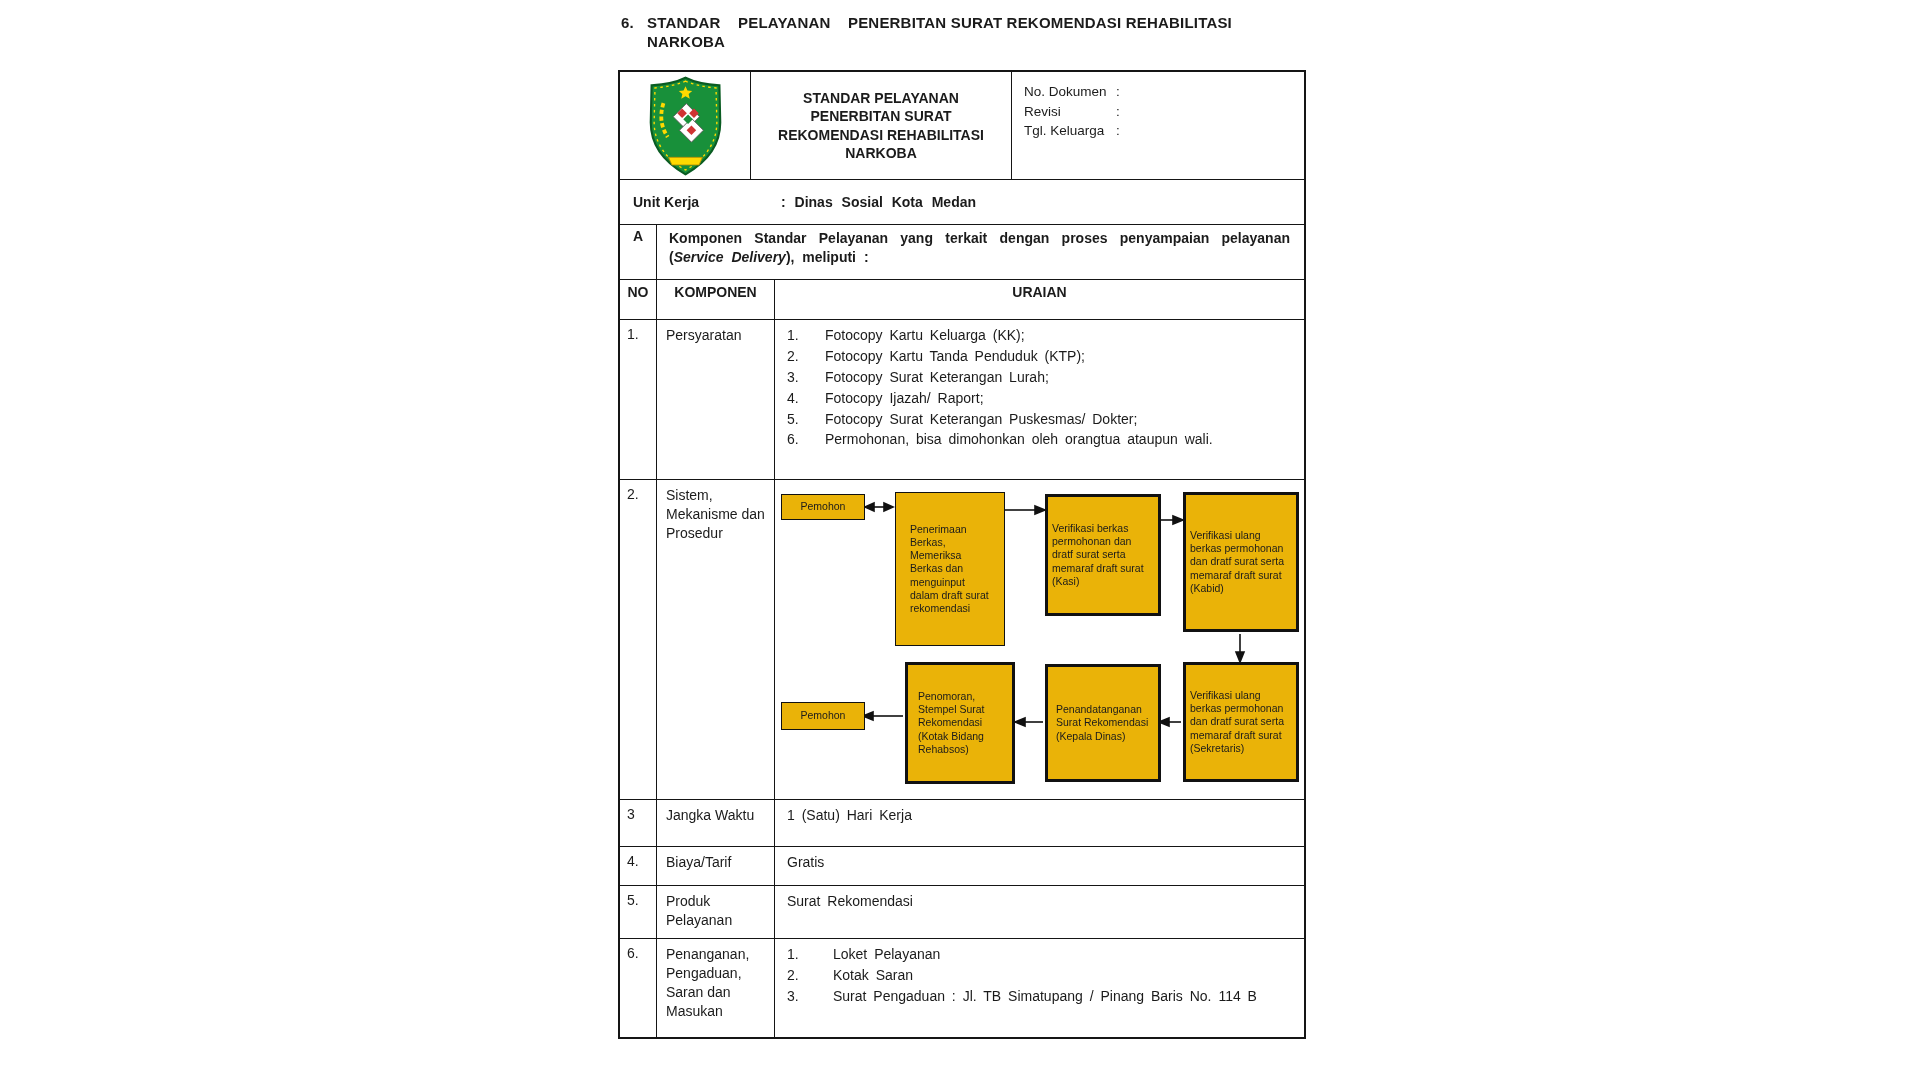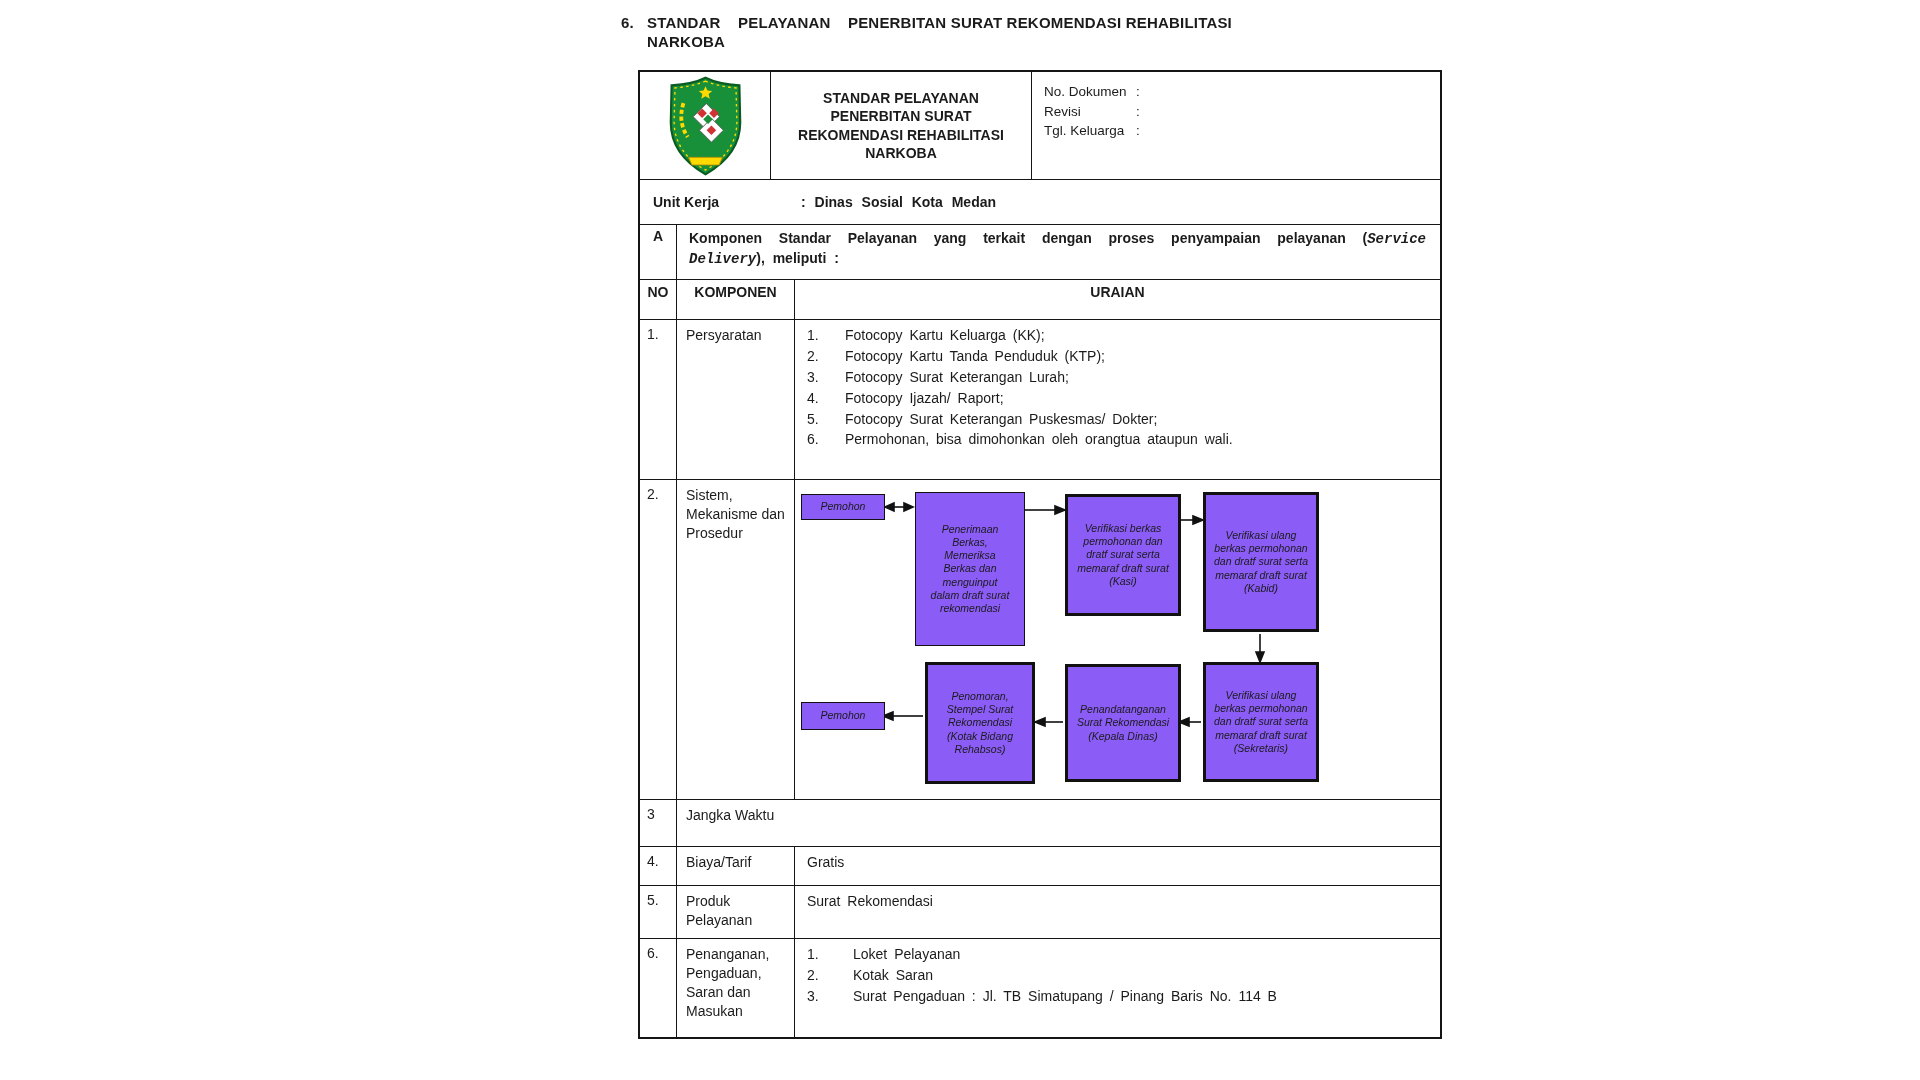--- a/index.html
+++ b/index.html
@@ -7,21 +7,21 @@
               font-family:"Liberation Sans", sans-serif; color:#1b1b1b; }
   .canvas { position:relative; width:1920px; height:1080px; background:#fff; }
 
   
   .heading { position:absolute; left:621px; top:14px; display:flex; font-weight:bold;
              font-size:15px; line-height:1.25; letter-spacing:.2px; }
   .h-num  { width:26px; }
   .h-text { width:648px; white-space:pre-wrap; }
 
   
-  .tbl { position:absolute; left:638px; top:70px; width:804px; border:2px solid #151515; }
+  .tbl { position:absolute; left:618px; top:70px; width:688px; border:2px solid #151515; }
   .trow { display:flex; border-bottom:1.5px solid #151515; }
   .trow:last-child { border-bottom:none; }
   .cell { border-right:1.5px solid #151515; }
   .cell:last-child { border-right:none; }
 
   
   .row-head { height:108px; }
   .c-logo  { width:131px; display:flex; align-items:center; justify-content:center; }
   .c-title { width:261px; display:flex; align-items:center; justify-content:center;
              text-align:center; font-weight:bold; font-size:14px; line-height:1.3;
@@ -35,21 +35,21 @@
   .c-unit { flex:1; display:flex; align-items:center; padding-left:13px;
             font-weight:bold; font-size:14px; }
   .uk-label { width:148px; }
   .uk-value { word-spacing:5px; }
 
   
   .row-a { height:55px; }
   .c-acode { width:37px; font-weight:bold; font-size:14px; text-align:center; padding-top:3px; }
   .c-atext { flex:1; padding:4px 14px 0 12px; font-weight:bold; font-size:14px;
              line-height:1.35; word-spacing:4px; text-align:justify; }
-  .c-atext em { font-style:italic;font-family:Liberation Mono, monospace; }
+  .c-atext em { font-style:italic; }
 
   
   .row-ch { height:40px; }
   .ch { font-weight:bold; font-size:14px; text-align:center; padding-top:4px; }
   .col-no { width:37px; }
   .col-komp { width:118px; }
   .col-ur { flex:1; }
 
   
   .bno { width:37px; font-size:14px; padding:6px 0 0 7px; }
@@ -62,22 +62,22 @@
   .row-r5 { height:53px; }
   .row-r6 { height:98px; }
   .li { display:flex; margin-bottom:2px; }
   .li-num { width:38px; flex:none; }
   .li6 .li-num { width:46px; }
   .li-text { word-spacing:3px; }
 
   
   .c-flow { flex:1; position:relative; }
   .fbox { position:absolute; display:flex; align-items:center; justify-content:center;
-          text-align:center; font-size:10.5px; line-height:1.25; background:#8b5cf6;
-          border:1.2px solid #111; overflow-wrap:break-word;font-style:italic; }
+          text-align:left; font-size:10.5px; line-height:1.25; background:#eab308;
+          border:1.2px solid #111; overflow-wrap:break-word; }
   .fbox.thick { border-width:3px; }
   .f-arrows { position:absolute; left:0; top:0; }
 </style>
 </head>
 <body>
 
 <div class="canvas">
 
   <div class="heading">
     <span class="h-num">6.</span>
@@ -206,20 +206,21 @@
         <div class="fbox thick" style="left:408px; top:182px; width:116px; height:120px; padding:0 4px;">Verifikasi ulang berkas permohonan dan dratf surat serta memaraf draft surat (Sekretaris)</div>
         <div class="fbox thick" style="left:270px; top:184px; width:116px; height:118px; padding:16px 8px;">Penandatanganan Surat Rekomendasi (Kepala Dinas)</div>
         <div class="fbox thick" style="left:130px; top:182px; width:110px; height:122px; padding:0 10px;">Penomoran, Stempel Surat Rekomendasi (Kotak Bidang Rehabsos)</div>
         <div class="fbox" style="left:6px; top:222px; width:84px; height:28px;">Pemohon</div>
       </div>
     </div>
 
     <div class="trow row-r3">
       <div class="cell bno">3</div>
       <div class="cell bkomp">Jangka Waktu</div>
+      <div class="cell bur">1 (Satu) Hari Kerja</div>
     </div>
 
     <div class="trow row-r4">
       <div class="cell bno">4.</div>
       <div class="cell bkomp">Biaya/Tarif</div>
       <div class="cell bur">Gratis</div>
     </div>
 
     <div class="trow row-r5">
       <div class="cell bno">5.</div>

